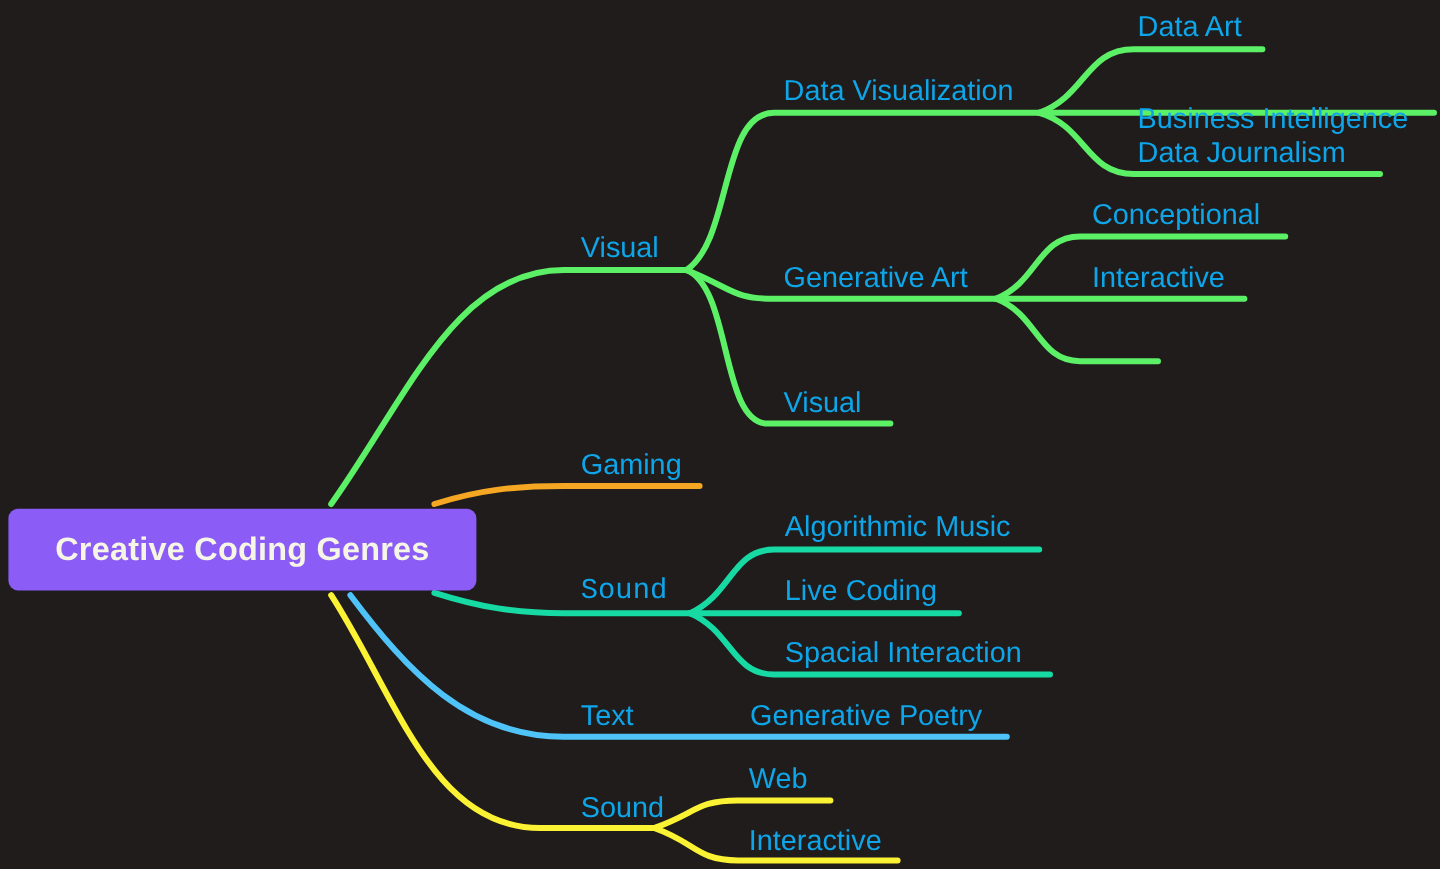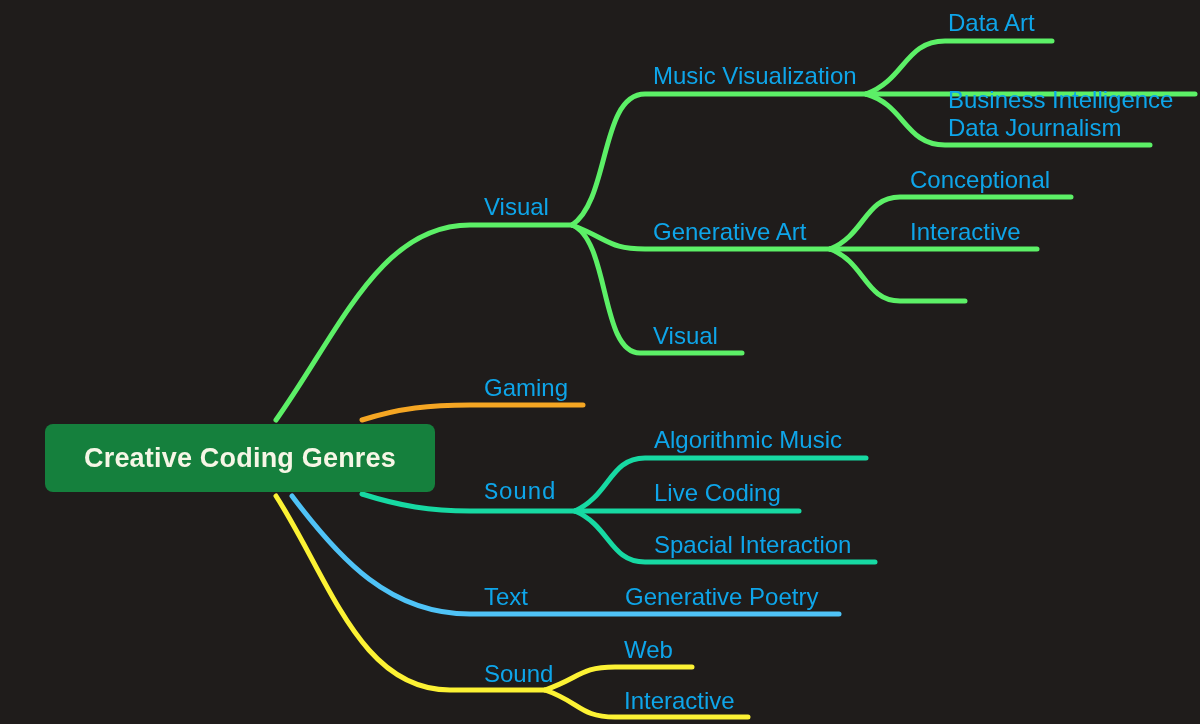--- a/index.html
+++ b/index.html
@@ -7,25 +7,24 @@
     width: 1200px; height: 724px; overflow: hidden;
     background: #1f1c1b;
     font-family: "Liberation Sans", "DejaVu Sans", sans-serif;
     position: relative;
   }
   #canvas { position: absolute; left: 0; top: 0; width: 1200px; height: 724px; }
   svg.edges { position: absolute; left: 0; top: 0; }
   svg.edges path { fill: none; stroke-width: 5; stroke-linecap: round; stroke-linejoin: round; }
   .root {
     position: absolute; left: 7px; top: 424px; width: 390px; height: 68px;
-    background: #15803d; border-radius: 8px;
+    background: #8b5cf6; border-radius: 8px;
     display: flex; align-items: center; justify-content: center;
     color: #f6f6e6; font-weight: bold; font-size: 27px; letter-spacing: 0.2px;
     box-sizing: border-box;
-    margin-left: 38px;
   }
   .lbl {
     position: absolute; color: #0ea5e9; font-size: 24px; white-space: nowrap;
     line-height: 28px;
   }
 </style>
 </head>
 <body>
 
 <div id="canvas">
@@ -66,21 +65,21 @@
   <div class="root">
     <span>Creative Coding Genres</span>
   </div>
 
   <div class="lbl" style="left:484px; top:193px;">Visual</div>
   <div class="lbl" style="left:484px; top:374px;">Gaming</div>
   <div class="lbl" style="left:484px; top:479px;font-family:Liberation Mono, monospace;">Sound</div>
   <div class="lbl" style="left:484px; top:583px;text-align:right;">Text</div>
   <div class="lbl" style="left:484px; top:660px;">Sound</div>
 
-  <div class="lbl" style="left:653px; top:62px;">Music Visualization</div>
+  <div class="lbl" style="left:653px; top:62px;">Data Visualization</div>
   <div class="lbl" style="left:653px; top:218px;">Generative Art</div>
   <div class="lbl" style="left:653px; top:322px;">Visual</div>
 
   <div class="lbl" style="left:948px; top:9px;">Data Art</div>
   <div class="lbl" style="left:948px; top:62px;margin-top:24px;">Business Intelligence</div>
   <div class="lbl" style="left:948px; top:114px;">Data Journalism</div>
 
   <div class="lbl" style="left:910px; top:166px;">Conceptional</div>
   <div class="lbl" style="left:910px; top:218px;">Interactive</div>
   <div class="lbl" style="left:910px; top:270px;"></div>

